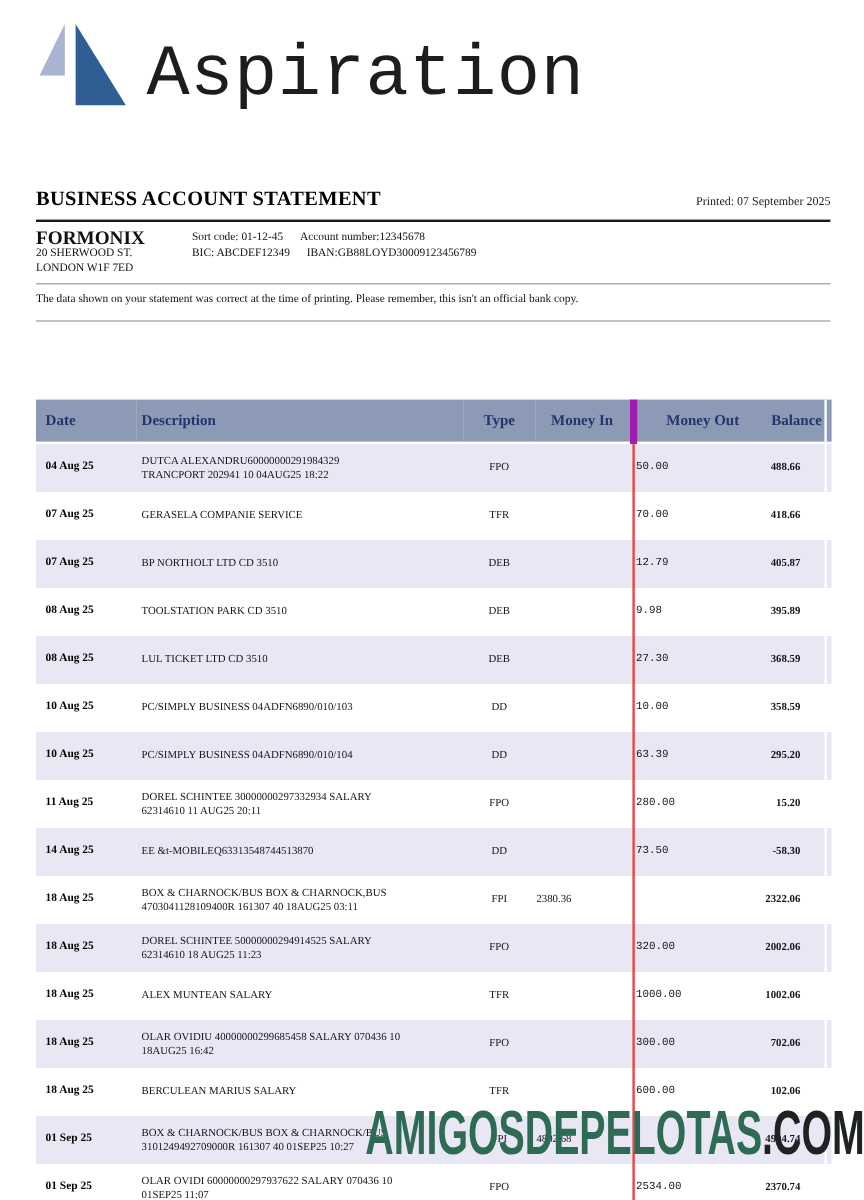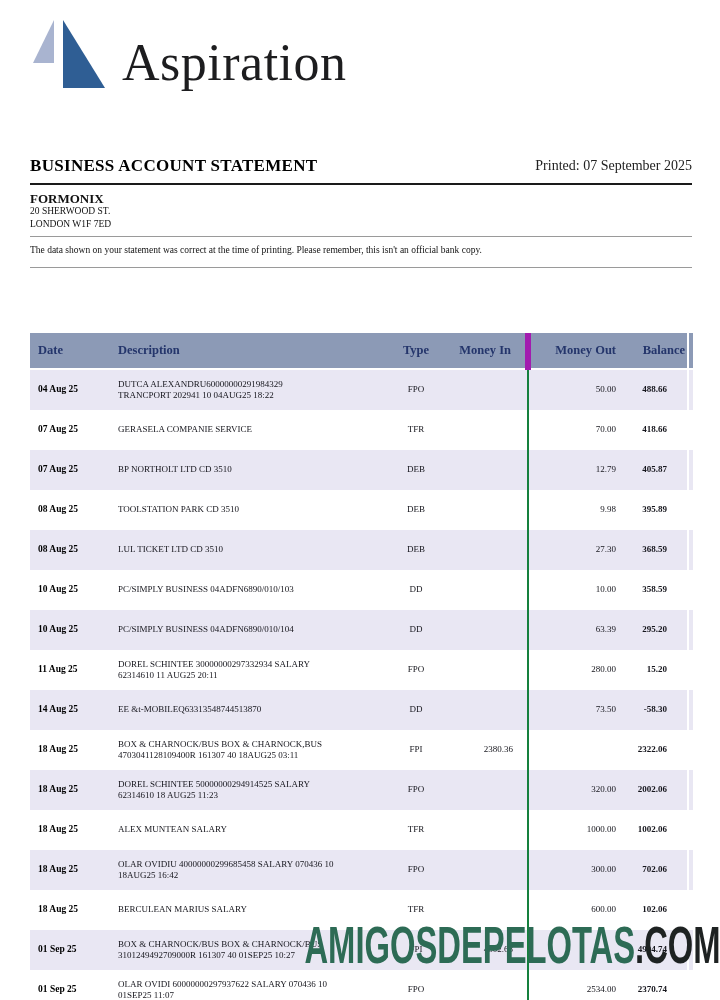--- a/index.html
+++ b/index.html
@@ -10,36 +10,36 @@
     overflow:hidden;
     font-family:"Liberation Serif", serif;
     color:#111;
     margin:0 auto;
   }
   
   .logo{position:absolute;left:33px;top:15px;width:400px;height:80px;}
   .logo svg{position:absolute;left:0;top:0;}
   .brand-name{
     position:absolute;left:89px;top:12px;
-    font-family:Liberation Serif, serif;
-    font-size:52px;line-height:72px;font-weight:500;
+    font-family:Liberation Mono, monospace;
+    font-size:60px;line-height:72px;font-weight:500;
     color:#1d1d1f;letter-spacing:0.5px;
   }
   
   .title-row{
     position:absolute;left:30px;right:28px;top:156px;
     display:flex;justify-content:space-between;align-items:flex-end;
   }
   .stmt-title{font-size:17px;font-weight:bold;letter-spacing:0.3px;color:#000;}
-  .printed{font-size:14px;color:#222;padding-bottom:2px;text-align:right;}
+  .printed{font-size:10px;color:#222;padding-bottom:2px;text-align:right;}
   .title-rule{position:absolute;left:30px;right:28px;top:183px;height:2px;background:#1a1a1a;}
   
   .info{position:absolute;left:30px;top:192px;display:flex;font-size:9.5px;line-height:13px;}
   .holder{width:130px;}
-  .holder .name{font-weight:bold;font-size:13px;}
+  .holder .name{font-weight:bold;font-size:16px;}
   .acct-lines span{display:inline-block;}
   .gap1{width:14px;}
   
   .rule-thin{position:absolute;left:30px;right:28px;height:1px;background:#9a9a9a;}
   .rule-a{top:236px;}
   .rule-b{top:267px;}
   .notice{position:absolute;left:30px;right:40px;top:245px;font-size:9.5px;color:#111;}
   .help{position:absolute;left:30px;right:40px;top:291px;font-size:9.5px;color:#111;}
   
   .tbl-wrap{position:absolute;left:30px;top:333px;width:663px;}
@@ -58,22 +58,22 @@
   th.h-in{text-align:right;padding-right:14px;}
   th.h-out{text-align:right;padding-right:4px;border-left:6px solid #a21caf;}
   th.h-bal{text-align:right;padding-right:2px;}
   th.h-strip{border-left:2px solid #fff;}
   tbody tr{background:#fff;}
   tbody tr.alt{background:var(--row-alt,#e9e7f3);}
   tbody td{height:34px;vertical-align:middle;font-size:9px;line-height:11.5px;color:#15151c;padding-top:3px;padding-bottom:3px;}
   td.date{font-weight:bold;color:#000;font-size:9.5px;padding-left:8px;}
   td.desc{padding-left:4px;padding-right:50px;}
   td.type{text-align:center;}
-  td.in{text-align:right;padding-right:14px;}
-  td.out{text-align:right;padding-right:4px;border-left:2px solid #15803d;}
+  td.in{padding-right:14px;}
+  td.out{padding-right:4px;border-left:2px solid #ef4444;font-family:Liberation Mono, monospace;}
   td.bal{text-align:right;padding-right:20px;font-weight:bold;}
   td.strip{border-left:2px solid #fff;}
   
   .watermark{
     position:absolute;top:917px;right:-1px;
     font-family:"Liberation Sans", sans-serif;
     font-weight:bold;font-size:52px;line-height:56px;
     white-space:nowrap;letter-spacing:0px;
     transform:scaleX(0.63);transform-origin:100% 50%;
   }
@@ -97,20 +97,28 @@
     <div class="stmt-title">BUSINESS ACCOUNT STATEMENT</div>
     <div class="printed">Printed: 07 September 2025</div>
   </div>
   <div class="title-rule"></div>
 
   <div class="info">
     <div class="holder">
       <div class="name">FORMONIX</div>
       <div>20 SHERWOOD ST.</div>
       <div>LONDON W1F 7ED</div>
+    </div>
+    <div class="acct-lines">
+      <div>
+        <span>Sort code: 01-12-45</span><span class="gap1"></span><span>Account number:12345678</span>
+      </div>
+      <div>
+        <span>BIC: ABCDEF12349</span><span class="gap1"></span><span>IBAN:GB88LOYD30009123456789</span>
+      </div>
     </div>
   </div>
 
   <div class="rule-thin rule-a"></div>
   <div class="notice">The data shown on your statement was correct at the time of printing. Please remember, this isn't an official bank copy.</div>
   <div class="rule-thin rule-b"></div>
 
   <div class="tbl-wrap">
     <table>
       <colgroup>

